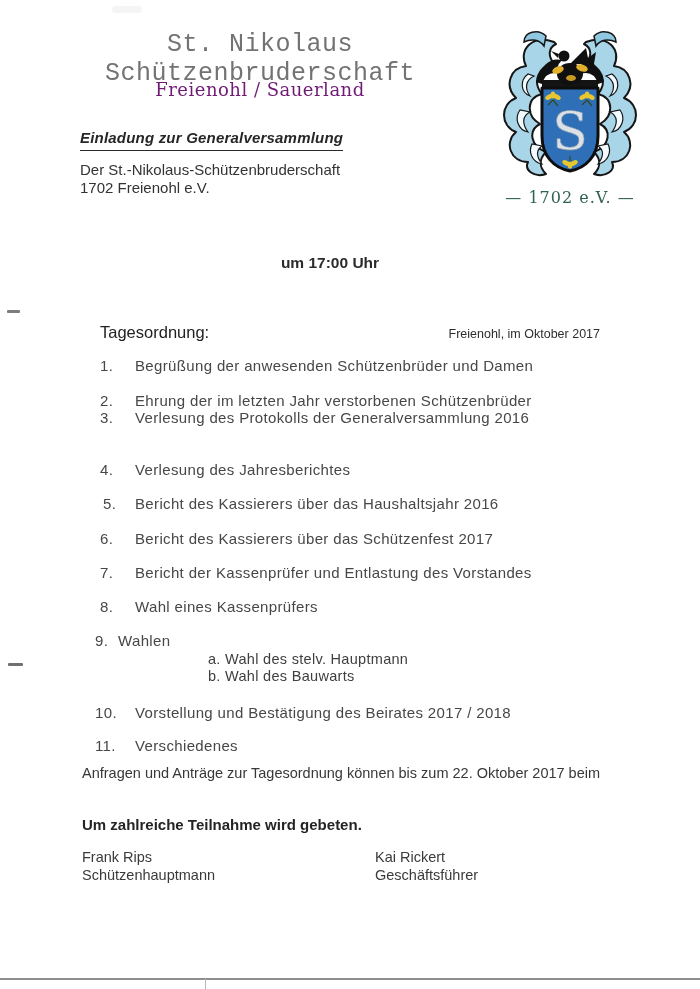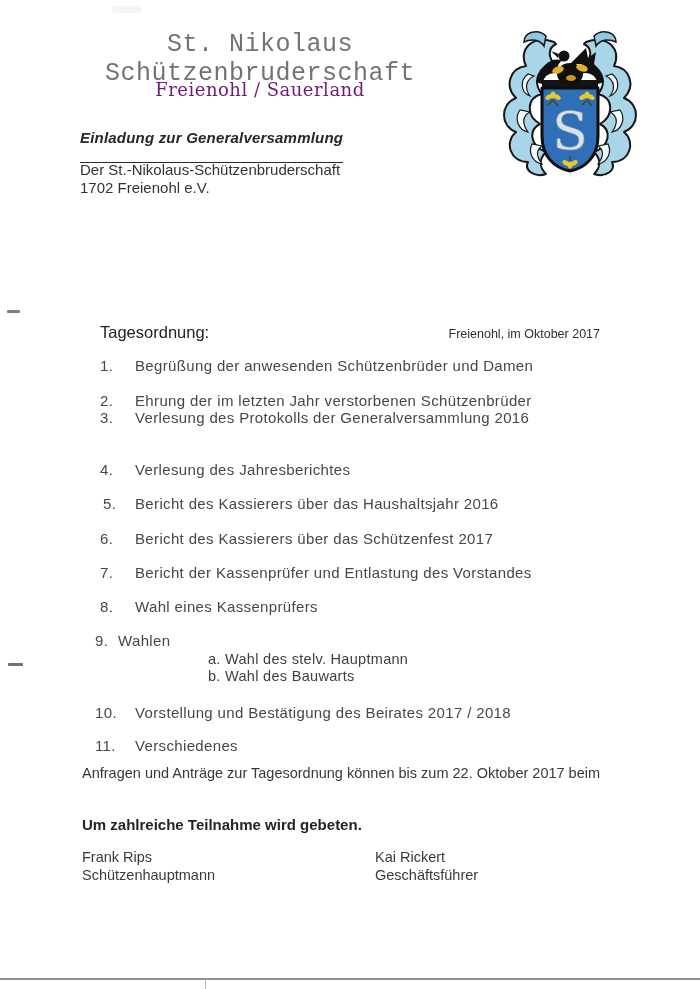--- a/index.html
+++ b/index.html
@@ -27,21 +27,21 @@
   .crest svg{display:block;margin:0 auto;}
   .crest-caption{
     font-family:"DejaVu Serif",serif;font-size:16px;color:#2f6253;
     letter-spacing:1px;margin-top:2px;white-space:nowrap;
   }
 
   
   .subject{
     left:80px;top:129px;
     font-size:15px;font-weight:bold;font-style:italic;color:#272727;
-    border-bottom:1.6px solid #2b2b2b;padding-bottom:16px;letter-spacing:.2px;
+    border-bottom:1.6px solid #2b2b2b;padding-bottom:4px;letter-spacing:.2px;
   }
   .addr1{left:80px;top:161px;font-size:15px;color:#333;}
   .addr2{left:80px;top:179px;font-size:15px;color:#333;}
 
   
   .event{
     left:140px;top:254px;width:380px;text-align:center;
     font-size:15.5px;font-weight:bold;color:#2b2b2b;line-height:18.8px;
   }
 
@@ -127,27 +127,29 @@
         <ellipse cx="0" cy="-5" rx="2.4" ry="3.6" fill="#e8c62e"></ellipse>
       </g>
       <g transform="translate(76,144)">
         <path d="M0,0 L0,-6" stroke="#2f4a1e" stroke-width="1.2"></path>
         <ellipse cx="-4" cy="1" rx="4" ry="2.4" fill="#e8c62e" transform="rotate(30 -4 1)"></ellipse>
         <ellipse cx="4" cy="1" rx="4" ry="2.4" fill="#e8c62e" transform="rotate(-30 4 1)"></ellipse>
         <ellipse cx="0" cy="3" rx="2.4" ry="3.6" fill="#e8c62e"></ellipse>
       </g>
     </g>
   </svg>
+  <div class="crest-caption">— 1702 e.V. —</div>
 </div>
 
 <div class="abs subject">Einladung zur Generalversammlung</div>
 <div class="abs addr1">Der St.-Nikolaus-Schützenbruderschaft</div>
 <div class="abs addr2">1702 Freienohl e.V.</div>
 
 <div class="abs event">
+  <div>um 17:00 Uhr</div>
 </div>
 
 <div class="abs agenda-head">Tagesordnung:</div>
 <div class="abs dateline">Freienohl, im Oktober 2017</div>
 
 <div class="abs agenda-item" style="top:357px">
   <span class="num">1.</span><span>Begrüßung der anwesenden Schützenbrüder und Damen</span>
 </div>
 <div class="abs agenda-item" style="top:392px">
   <span class="num">2.</span><span>Ehrung der im letzten Jahr verstorbenen Schützenbrüder</span>

